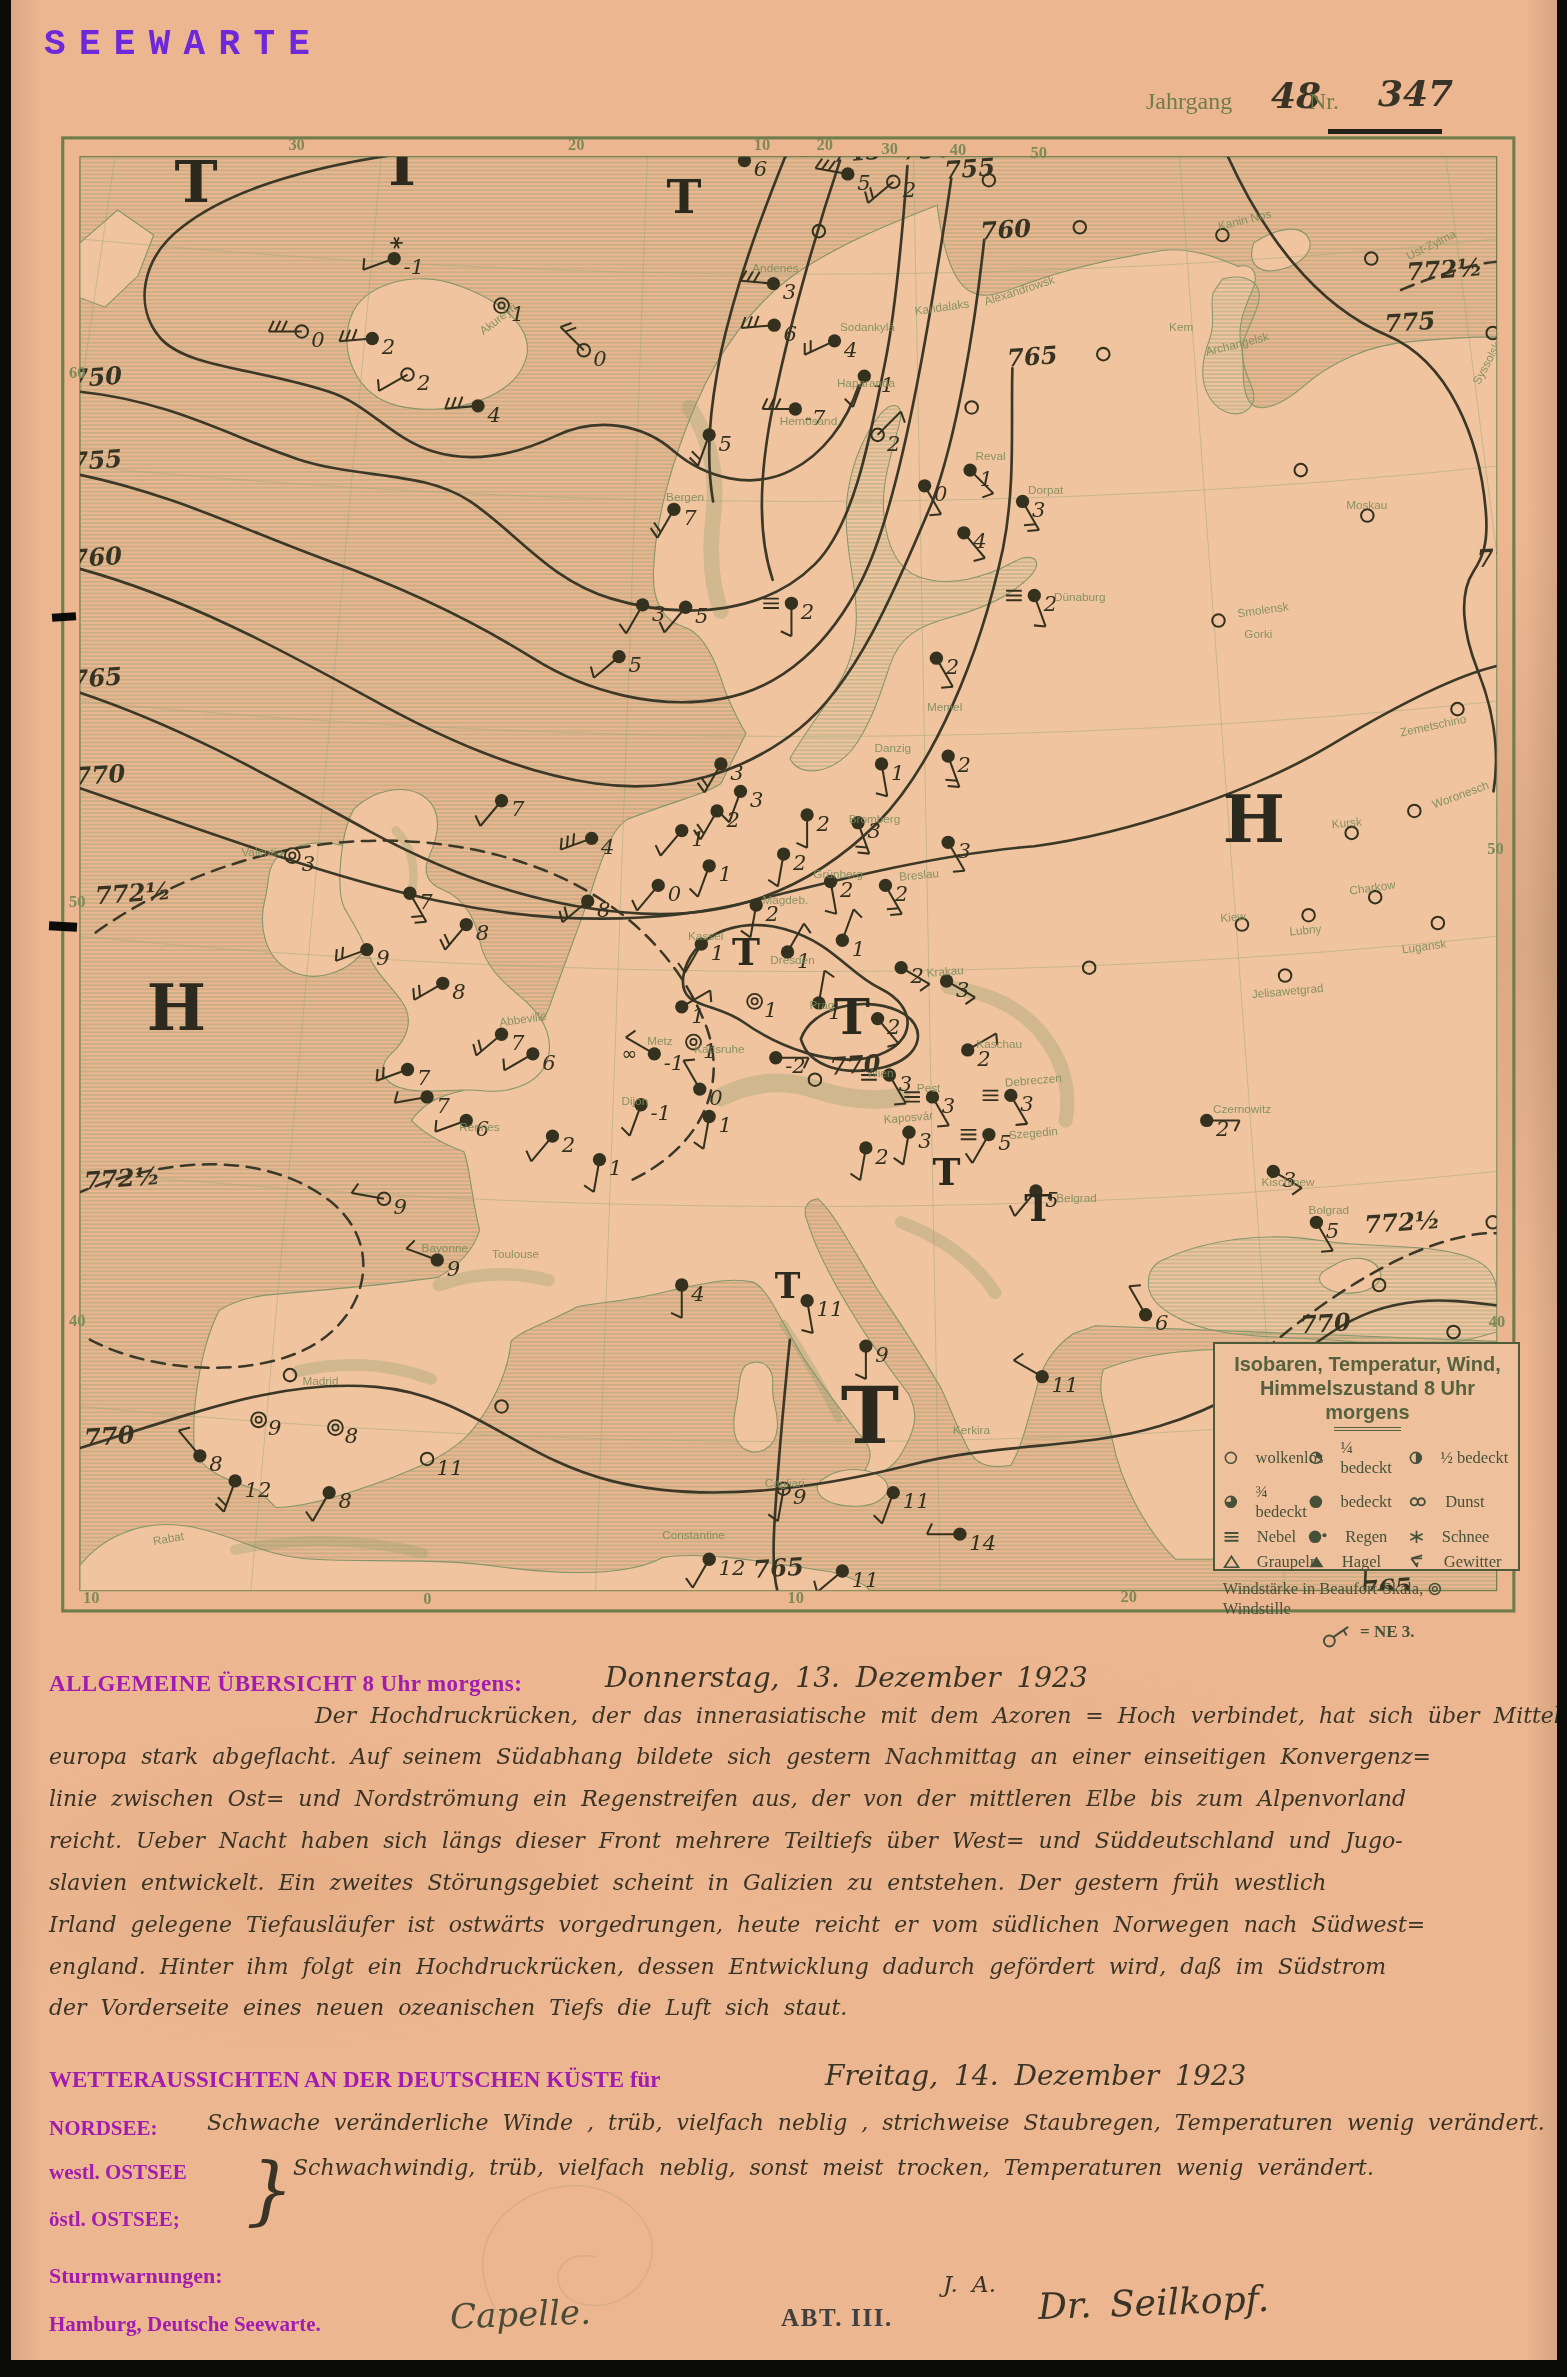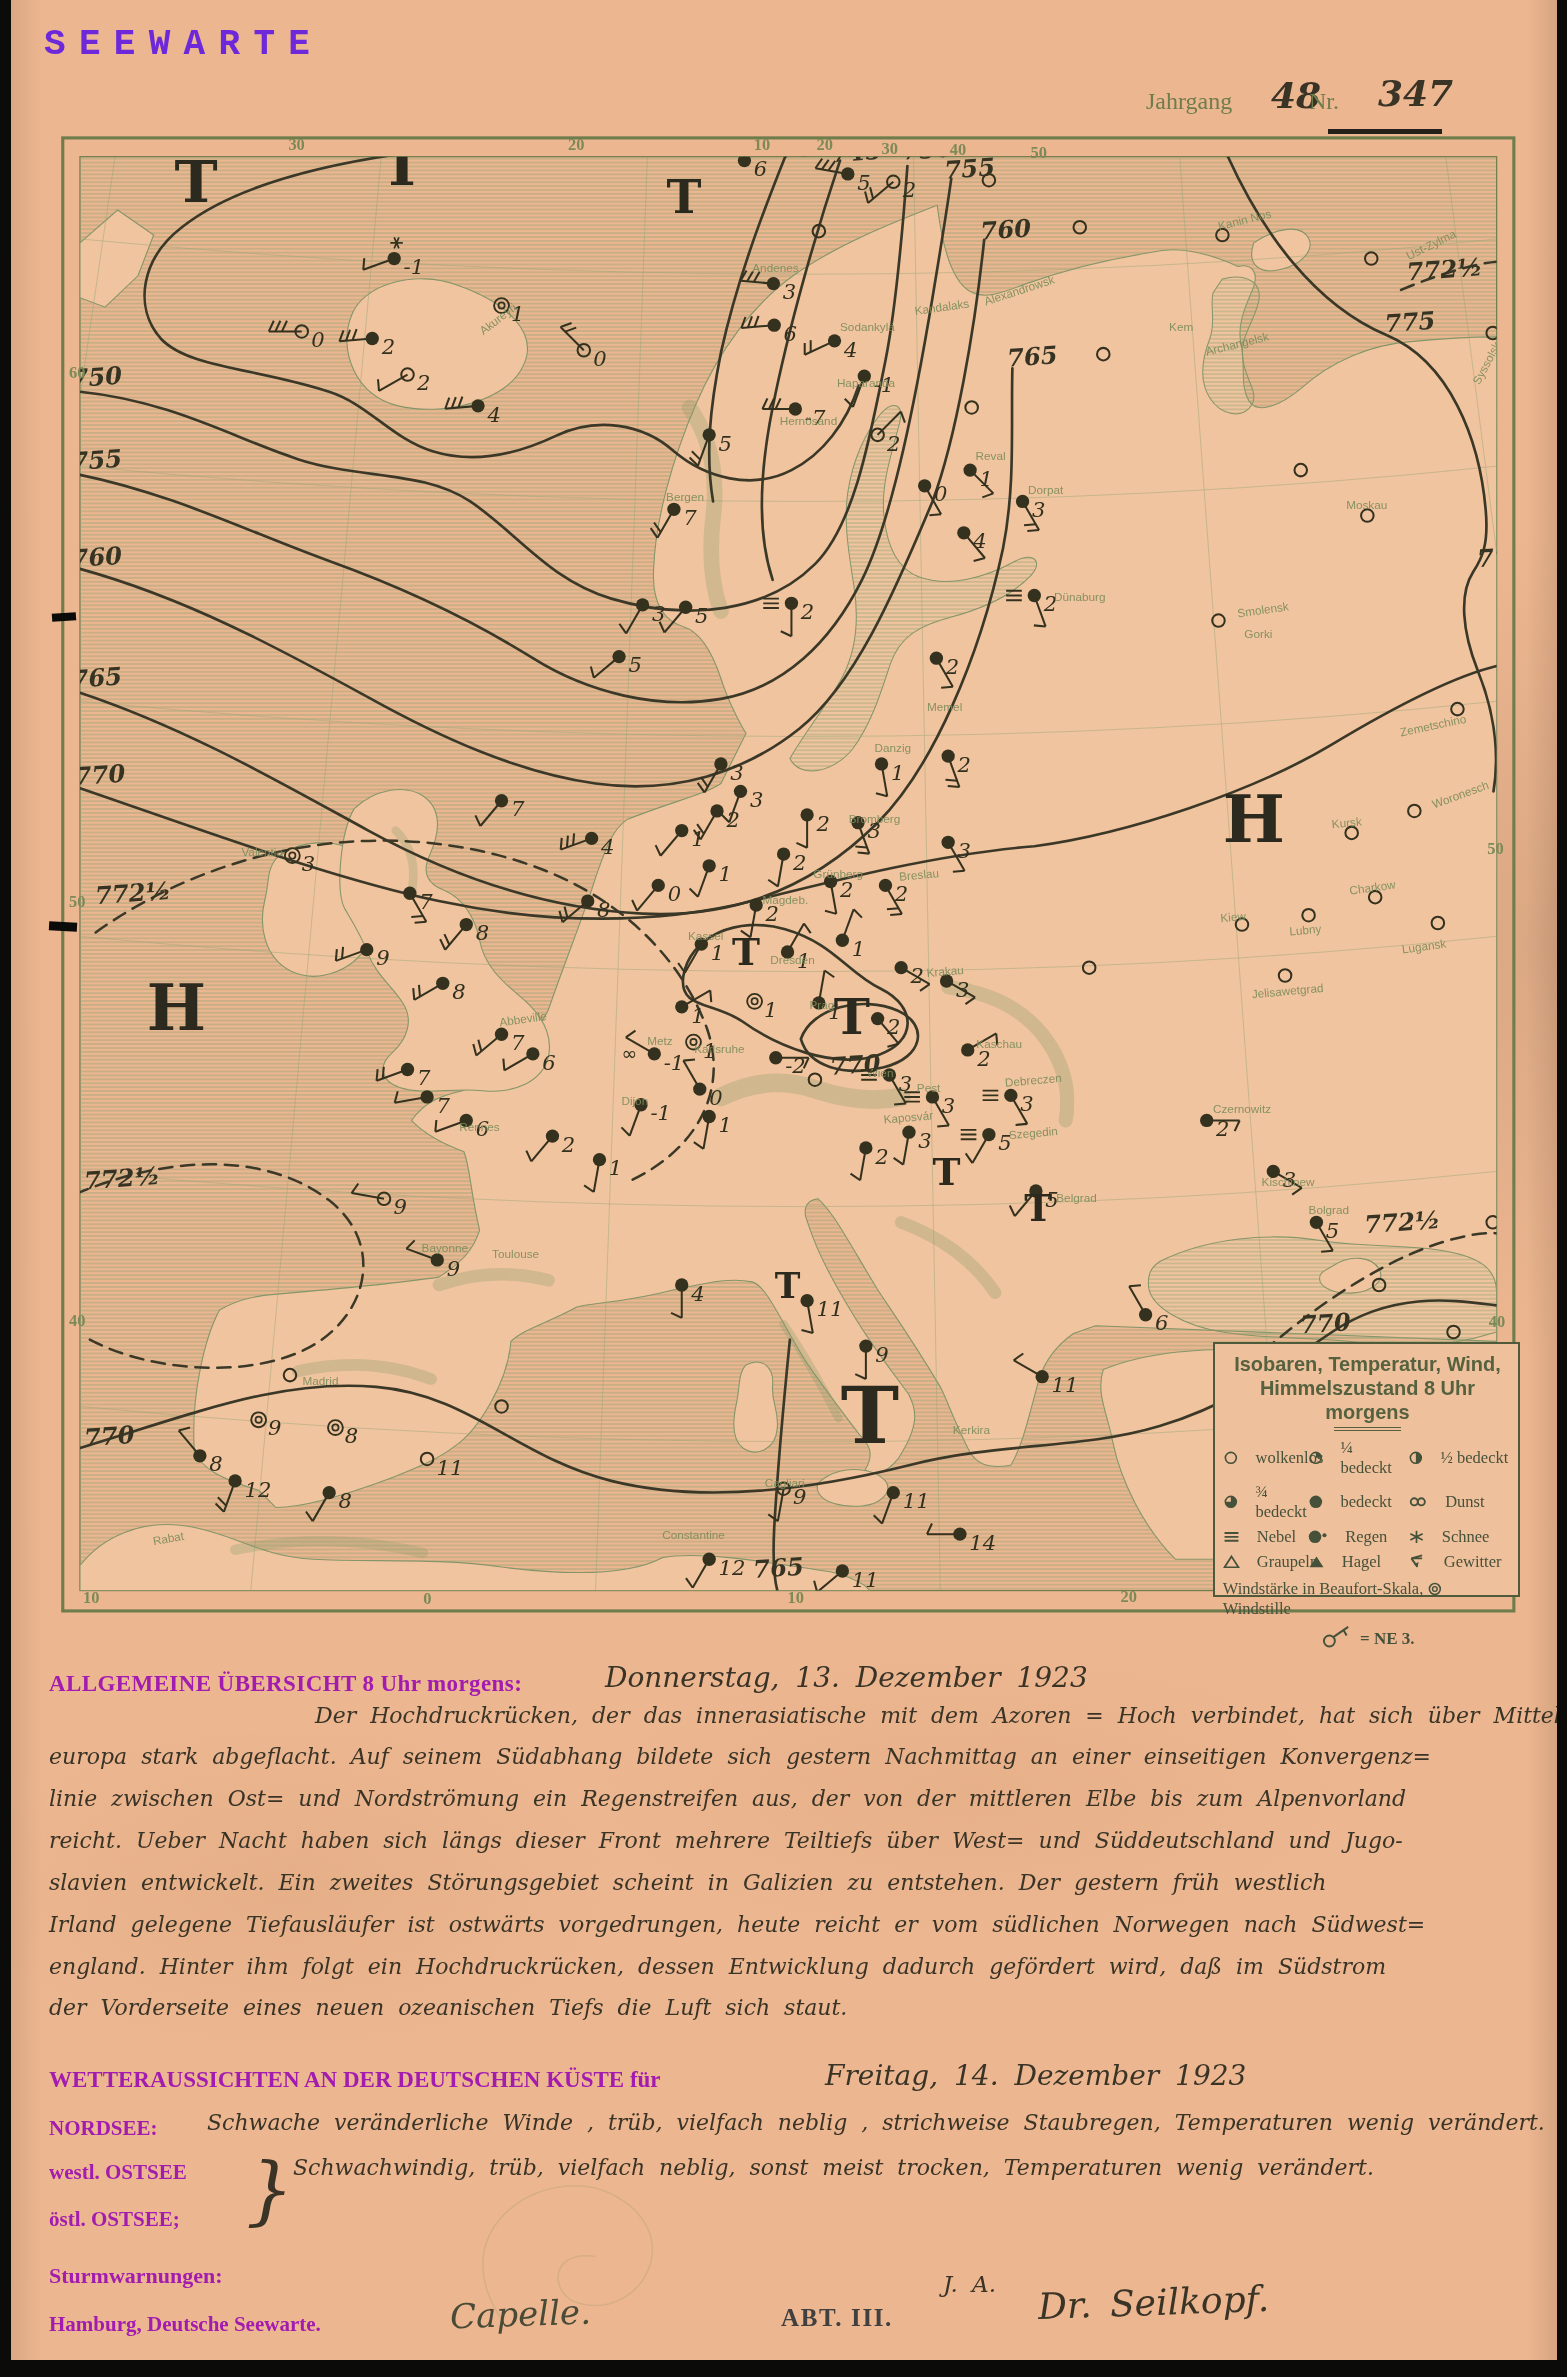--- a/index.html
+++ b/index.html
@@ -10,27 +10,27 @@
     radial-gradient(ellipse 549px 204px at 62% 76%, rgba(140,80,30,.06), transparent 70%),
     radial-gradient(ellipse 392px 549px at 99% 40%, rgba(60,40,20,.10), transparent 75%),
     linear-gradient(90deg, rgba(60,40,20,.10), transparent 2%, transparent 98%, rgba(60,40,20,.12));pointer-events:none;}
   .abs{position:absolute;white-space:nowrap;}
   .green{color:#6f7c4c;}
   .print{font-family:"Liberation Serif",serif;color:#a21caf;}
   .hw{font-family:"DejaVu Serif",serif;font-style:italic;color:#3a3427;word-spacing:7px;}
   .masthead{font-family:Liberation Mono, monospace;color:#6d28d9;letter-spacing:13.3px;font-size:36px;font-weight:600;}
   .tear{position:absolute;background:#0b0b0a;}
   #mapsvg{position:absolute;left:0;top:0;}
-  .legend{position:absolute;left:1202px;top:1342px;width:307px;height:255px;background:#efc09c;border:2.4px solid #4e5a3a;box-sizing:border-box;padding:7.8px 6.3px 0 7.8px;font-family:"Liberation Serif",serif;color:#46513a;}
+  .legend{position:absolute;left:1202px;top:1342px;width:307px;height:229px;background:#efc09c;border:2.4px solid #4e5a3a;box-sizing:border-box;padding:7.8px 6.3px 0 7.8px;font-family:"Liberation Serif",serif;color:#46513a;}
   .lg-title{font-family:"Liberation Sans",sans-serif;font-weight:bold;font-size:21px;line-height:24px;color:#55613f;text-align:center;transform:scaleX(.95);}
   .lg-underline{width:67px;margin:3.1px auto 6.3px auto;border-top:1.6px solid #55613f;border-bottom:0.8px solid #55613f;height:2.4px;}
   .lg-grid{display:grid;grid-template-columns:85px 100px 107px;row-gap:4.7px;font-size:16.5px;}
   .lg-cell{display:flex;align-items:center;gap:17px;}
   .lg-note{margin-top:7px;font-size:16.5px;}
-  .lg-ex{margin-top:3.1px;font-size:17px;font-weight:bold;display:flex;align-items:flex-end;gap:4px;justify-content:center;}
+  .lg-ex{margin-top:3.1px;font-size:17px;font-weight:bold;display:flex;align-items:flex-start;gap:4px;justify-content:center;}
   .lg-ic{flex:none;}
   .para-line{position:absolute;font-size:22px;line-height:23.5px;}
 </style>
 </head>
 <body>
 
 <div class="paper">
 
   <div class="abs masthead" style="left:33px;top:23.5px;">SEEWARTE</div>
   <div class="abs green" style="left:1135px;top:88px;font-size:24px;font-family:'Liberation Serif',serif;text-align:right;">Jahrgang</div>

